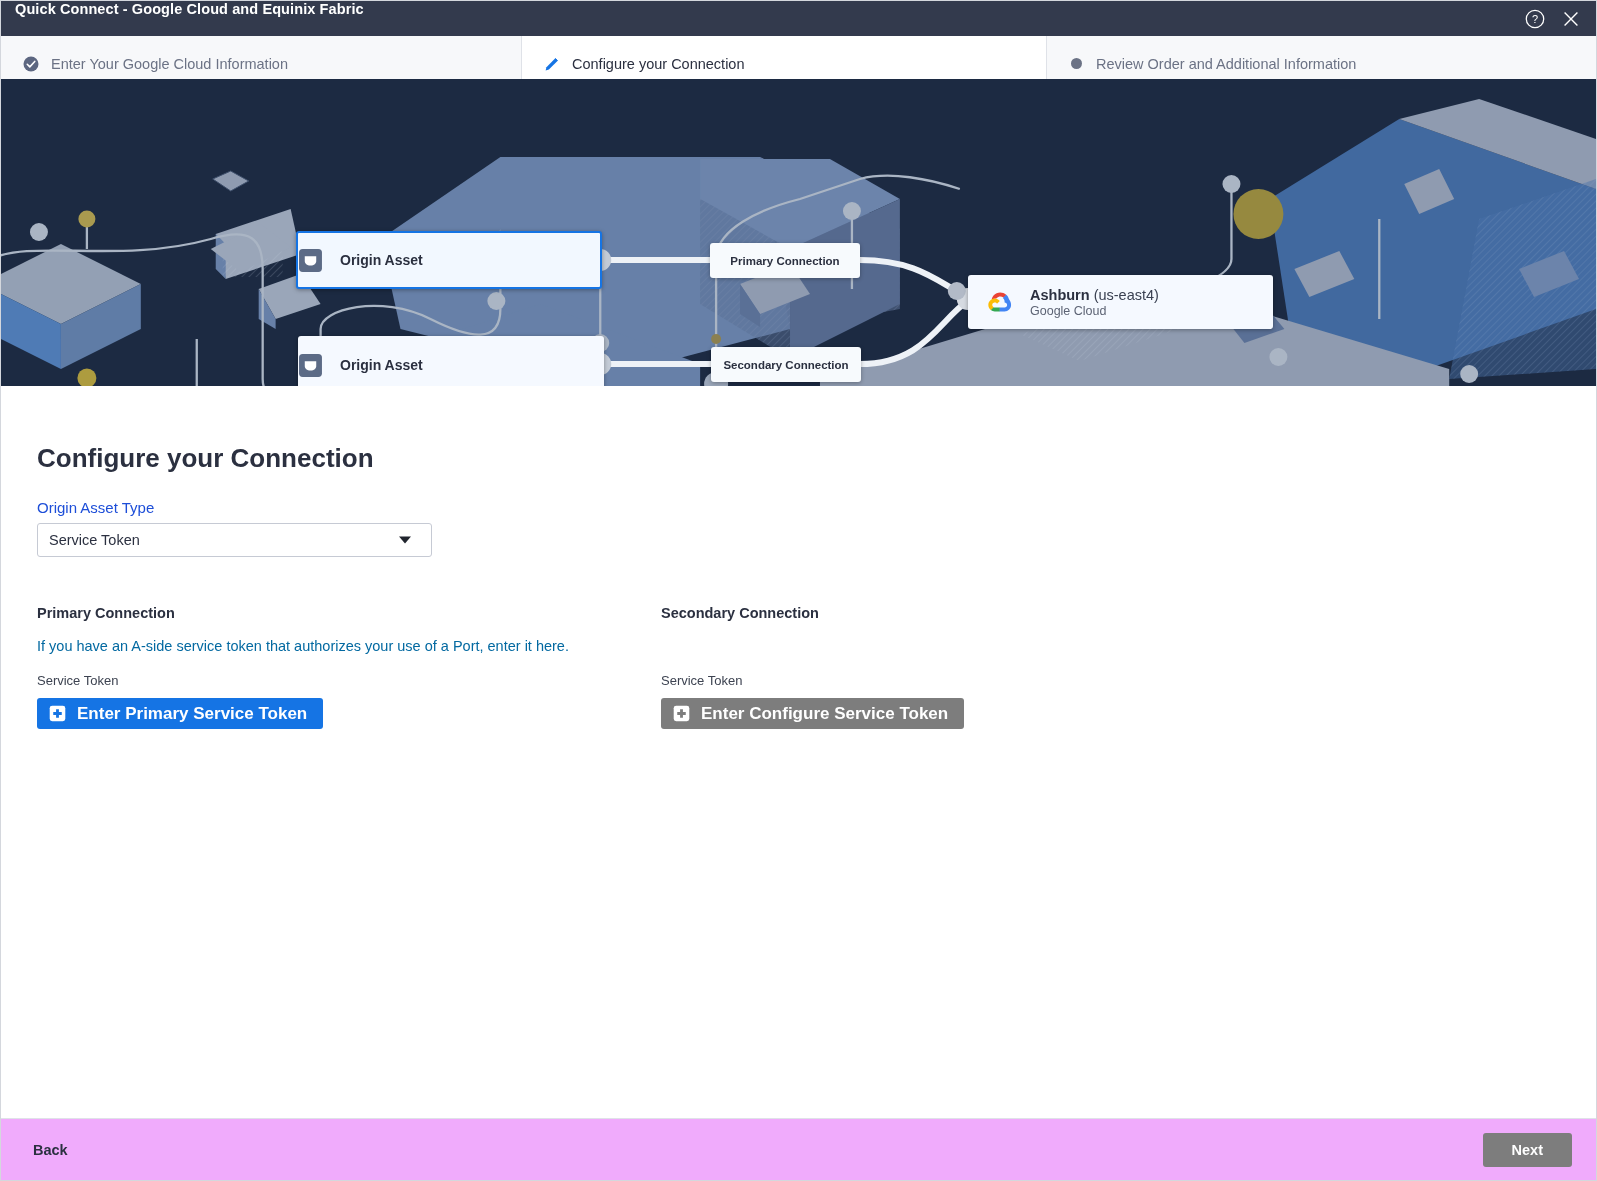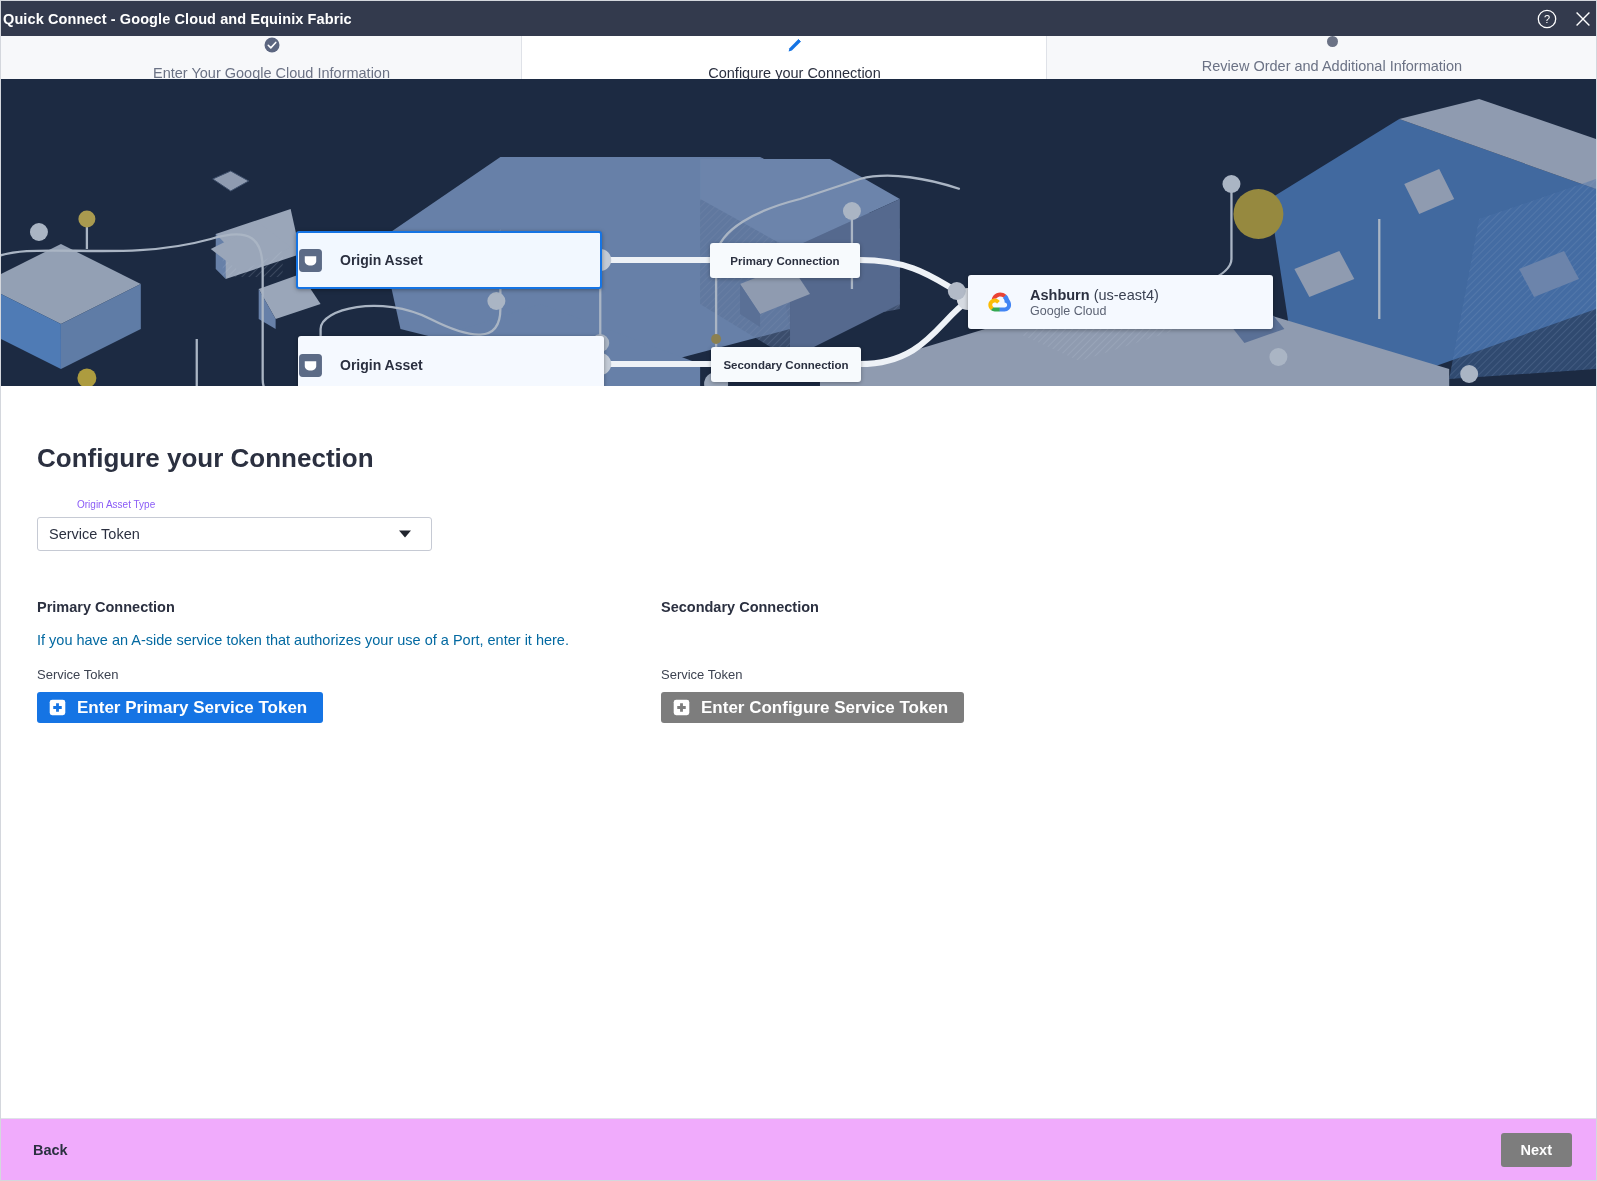--- a/index.html
+++ b/index.html
@@ -18,22 +18,21 @@
     flex-direction: column;
     border: 1px solid #d4d7dd;
     background: #fff;
   }
 
   
   .titlebar {
     height: 35px;
     background: #333a4d;
     display: flex;
-    align-items: center;
-    padding: 0 2px;
+    padding: 0 14px;
     flex: 0 0 35px;
     position: relative;
   }
   .titlebar-title {
     color: #ffffff;
     font-size: 14.5px;
     font-weight: bold;
     letter-spacing: .1px;
   }
   .titlebar-actions {
@@ -57,21 +56,20 @@
     align-items: center;
     gap: 11px;
     padding: 0 0 0 21px;
     position: relative;
     font-size: 14.5px;
     color: #6b7285;
     background: #f7f8fa;
     border-right: 1px solid #dfe2e8;
     height: 55px;
     cursor: pointer;
-    flex-direction: column;
   }
   .tab:first-child { width: 521px; }
   .tab.active {
     width: 525px;
     background: #ffffff;
     color: #2b3040;
     font-weight: normal;
     border-right: 1px solid #dfe2e8;
   }
   .tab.active::after {
@@ -142,21 +140,21 @@
     padding: 40px 0 0 36px;
     position: relative;
     background: #fff;
   }
   .stepnum { font-size: 38px; font-weight: bold; color: #1574e4; line-height: 1; }
   .steptot { font-size: 20px; color: #8a909f; font-weight: normal; }
   .page-title {
     font-size: 26px; font-weight: bold; color: #2b3040;
     margin-top: 17px;
   }
-  .field-label { font-size: 10px; color: #8b5cf6; margin-top: 25px; margin-bottom: 7px; margin-left: 40px; }
+  .field-label { font-size: 15px; color: #1d4ed8; margin-top: 25px; margin-bottom: 7px; }
   .select-wrap {
     width: 395px; height: 34px;
     border: 1px solid #c6cad4;
     border-radius: 3px;
     background: #fff;
     display: flex; align-items: center;
     padding: 0 11px;
     position: relative;
     cursor: pointer;
   }
@@ -212,21 +210,21 @@
     background: none; border: none; cursor: pointer;
     font-family: "Liberation Sans", sans-serif;
   }
   .next-btn {
     margin-left: auto;
     background: #7d7d7d;
     color: #fff;
     border: none;
     border-radius: 3px;
     height: 34px;
-    padding: 0 20px;
+    padding: 0 29px;
     font-size: 14.5px;
     font-weight: bold;
     cursor: default;
     font-family: "Liberation Sans", sans-serif;
   }
 </style>
 </head>
 <body>
 
 <div class="app">

